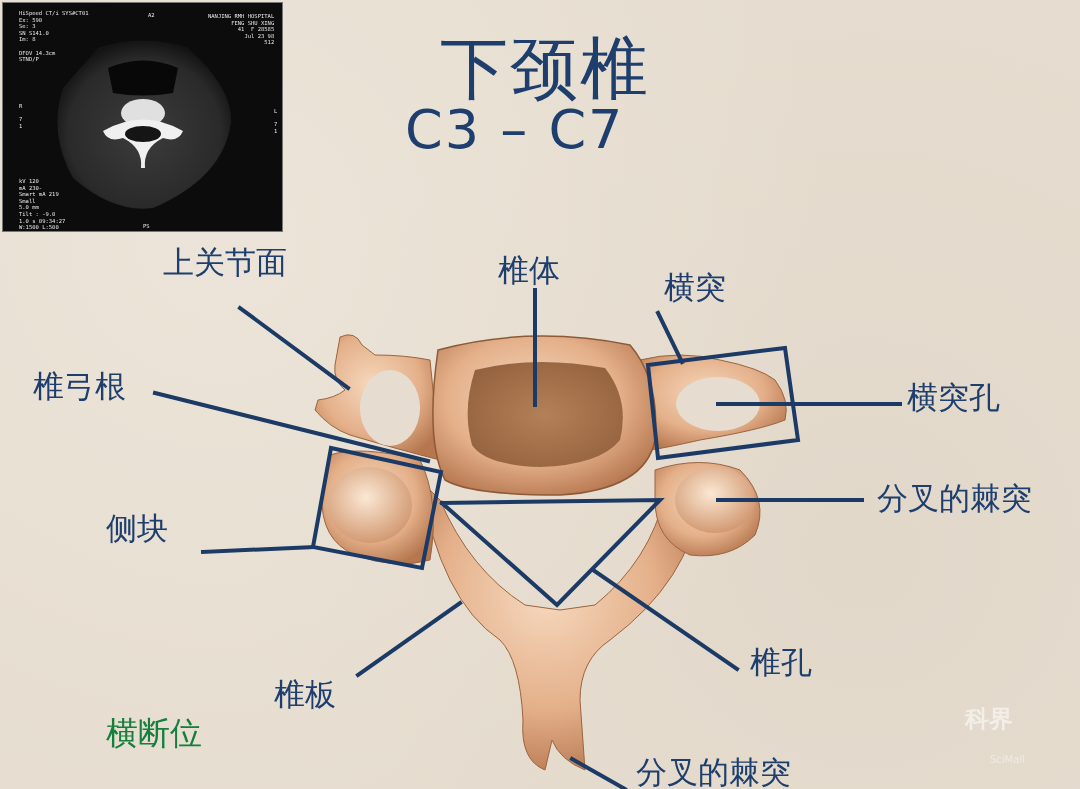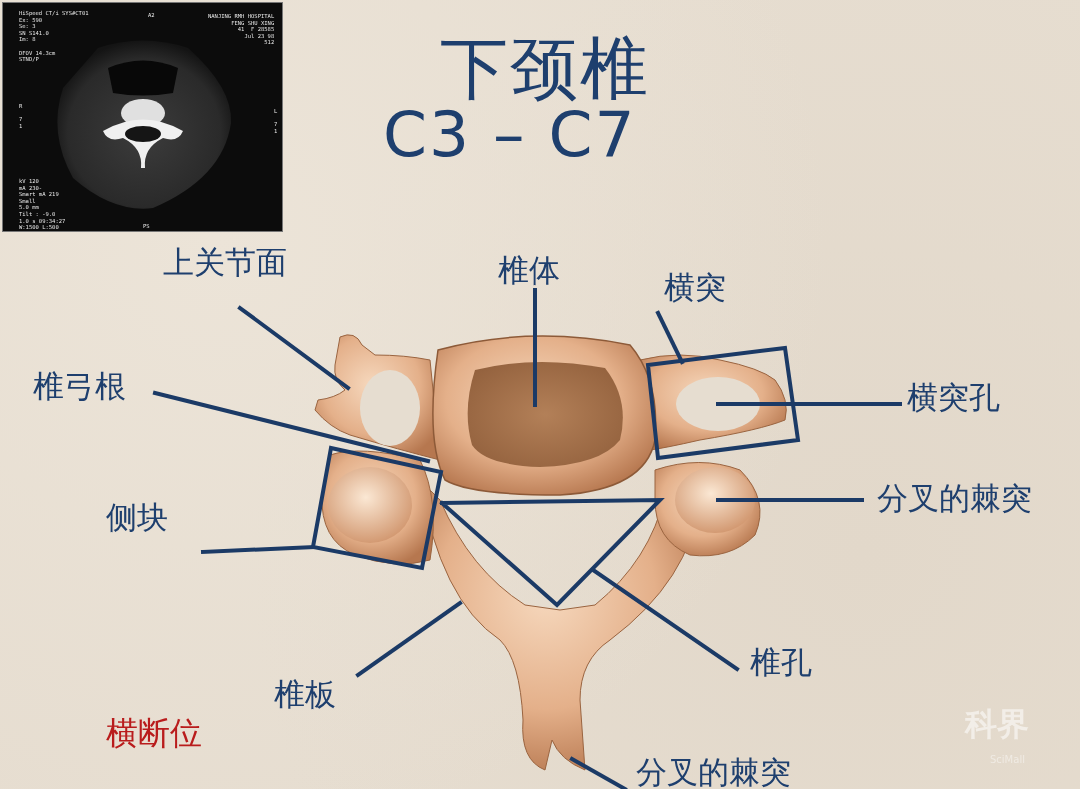--- a/index.html
+++ b/index.html
@@ -8,24 +8,24 @@
   .bg { position:absolute; inset:0; background:
         radial-gradient(circle at 20% 30%, #ece4d8 0, transparent 60%),
         radial-gradient(circle at 80% 70%, #e2d8ca 0, transparent 60%),
         #e6ddd0; }
   .ct { position:absolute; left:2px; top:2px; width:279px; height:228px; background:#0c0c0c;
         border:1px solid #777; overflow:hidden; }
   .ct-text { position:absolute; color:#e8e8e8; font-family:"DejaVu Sans Mono", monospace;
              font-size:5.5px; line-height:6.6px; white-space:pre; }
   .title { position:absolute; color:#1e3f6e; font-family:Liberation Serif, serif; }
   .t1 { left:440px; top:24px; font-size:68px; letter-spacing:2px; }
-  .t2 { left:383px; top:98px; font-size:63px; font-family:"DejaVu Sans", sans-serif; letter-spacing:2px; }
+  .t2 { left:405px; top:98px; font-size:54px; font-family:"DejaVu Sans", sans-serif; letter-spacing:2px; }
   .lbl { position:absolute; color:#1e3f6e; font-size:31px; white-space:nowrap; }
-  .view-lbl { position:absolute; left:106px; top:712px; color:#b91c1c; font-size:32px; }
-  .wm { position:absolute; left:965px; top:703px; color:rgba(255,255,255,0.55); font-size:32px;
+  .view-lbl { position:absolute; left:106px; top:712px; color:#15803d; font-size:32px; }
+  .wm { position:absolute; left:965px; top:703px; color:rgba(255,255,255,0.55); font-size:24px;
         font-family:Liberation Mono, monospace; font-weight:bold; }
   .wm-sub { position:absolute; left:990px; top:754px; color:rgba(255,255,255,0.45); font-size:10px;
             font-family:"DejaVu Sans", sans-serif; }
   svg.diagram { position:absolute; left:0; top:0; }
 </style>
 </head>
 <body>
 
 <div class="bg"></div>
 
@@ -129,21 +129,21 @@
     <line x1="572" y1="759" x2="625" y2="789"></line>
   </g>
 </svg>
 
 <div class="lbl" style="left:163px;top:242px">上关节面</div>
 <div class="lbl" style="left:498px;top:250px">椎体</div>
 <div class="lbl" style="left:664px;top:267px">横突</div>
 <div class="lbl" style="left:33px;top:366px">椎弓根</div>
 <div class="lbl" style="left:907px;top:377px">横突孔</div>
 <div class="lbl" style="left:877px;top:478px">分叉的棘突</div>
-<div class="lbl" style="left:106px;top:497px">侧块</div>
+<div class="lbl" style="left:106px;top:508px">侧块</div>
 <div class="lbl" style="left:274px;top:674px">椎板</div>
 <div class="lbl" style="left:750px;top:642px">椎孔</div>
 <div class="lbl" style="left:636px;top:752px">分叉的棘突</div>
 
 <div class="view-lbl">横断位</div>
 
 <div class="wm">科界</div>
 <div class="wm-sub">SciMall</div>
 
 </body></html>

